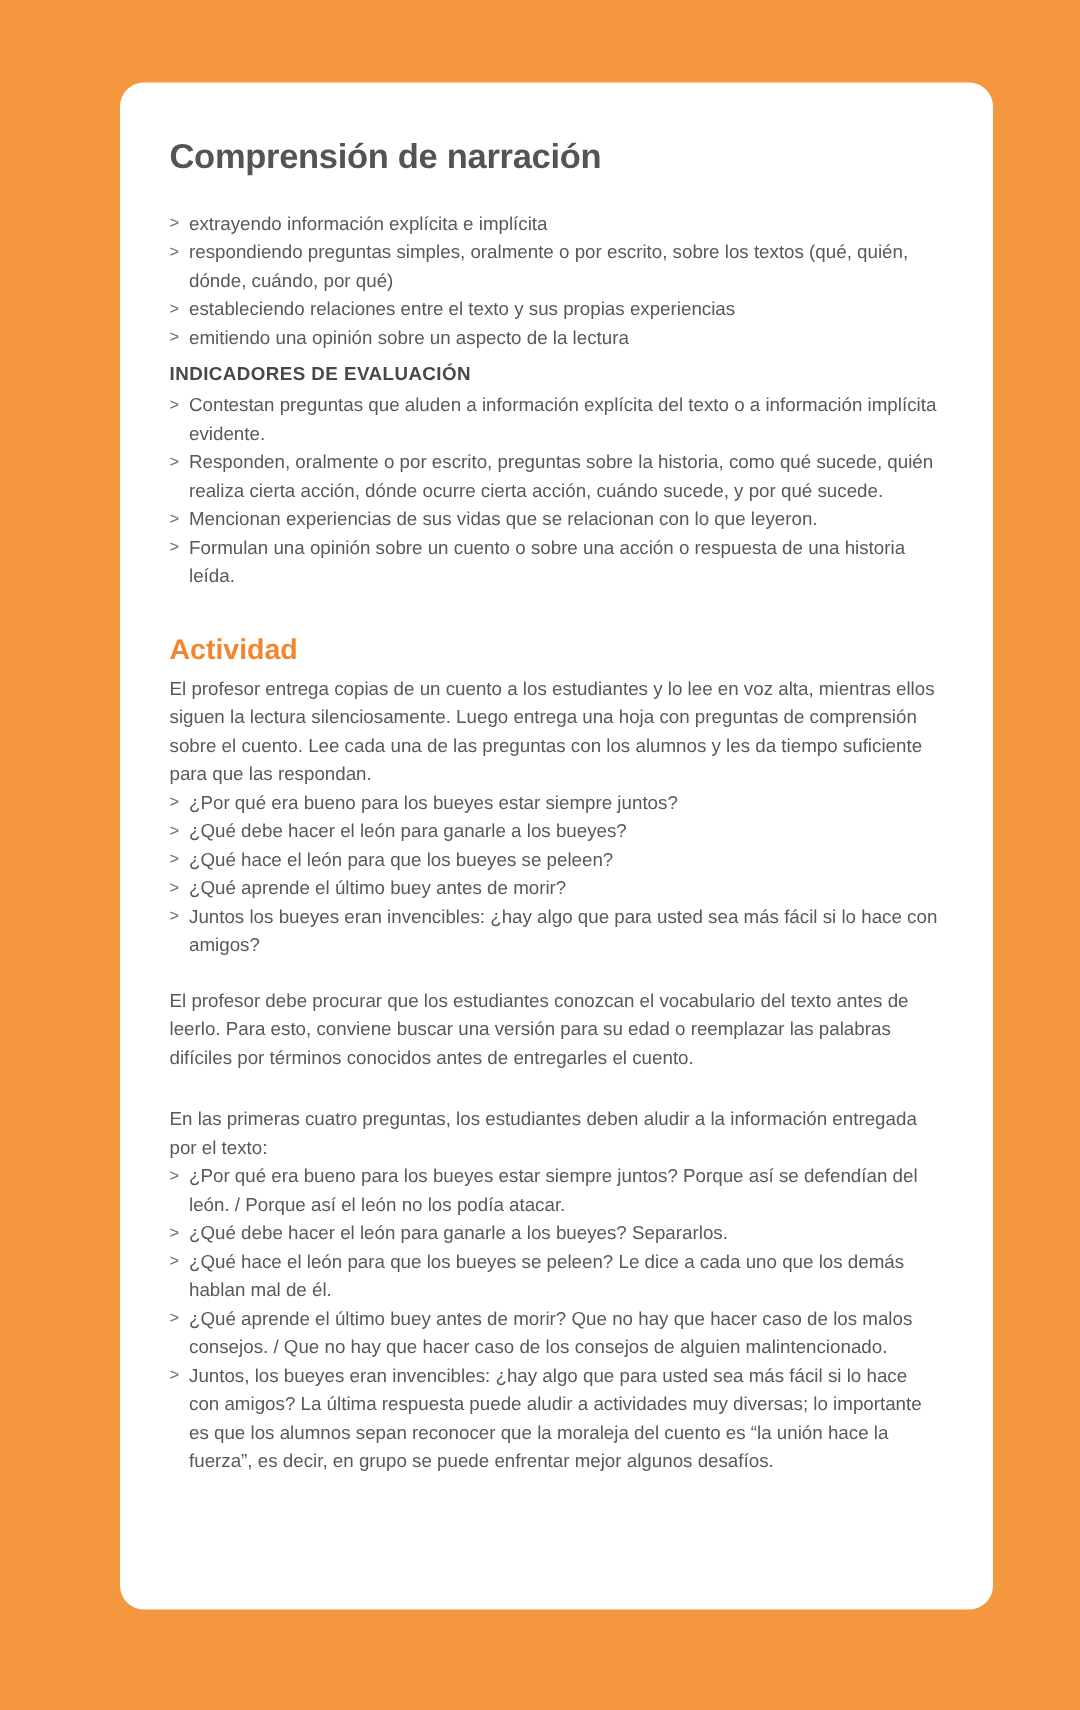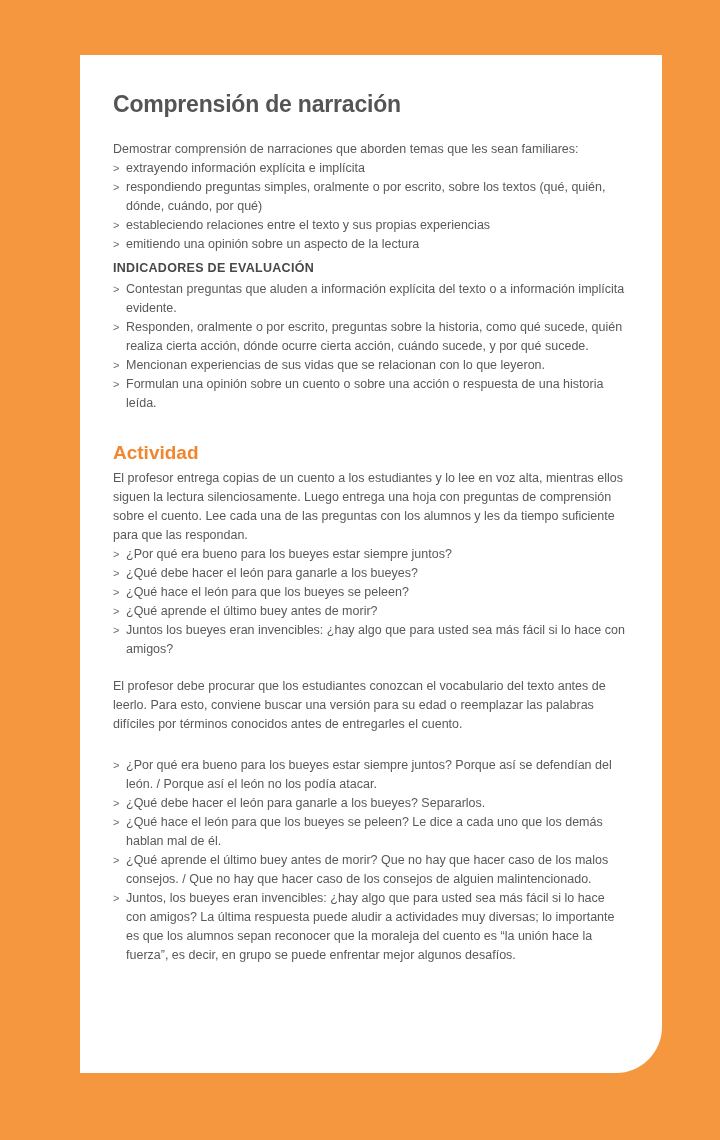--- a/index.html
+++ b/index.html
@@ -11,20 +11,21 @@
   }
   .card {
     position: absolute;
     left: 80px; top: 55px;
     width: 582px; height: 1018px;
     box-sizing: border-box;
     background: var(--card, #FFFFFF);
     border-bottom-right-radius: 46px;
     padding: 36px 36px 0 33px;
     overflow: hidden;
+    border-radius: 16px;
   }
   h1 {
     font-size: 23px; font-weight: 700;
     color: var(--heading-text, #545456);
     margin: 0 0 22px 0; letter-spacing: -0.2px;
   }
   h2 {
     font-size: 19px; font-weight: 700;
     color: var(--accent, #F0862F);
     margin: 0 0 5px 0;
@@ -54,21 +55,20 @@
   .italic { font-style: italic; }
 </style>
 </head>
 <body>
 
 <div class="card">
 
   <h1>Comprensión de narración</h1>
 
   <section>
-    <p>Demostrar comprensión de narraciones que aborden temas que les sean familiares:</p>
     <ul class="bullets">
 
         <li>
           <span class="marker">&gt;</span>
           <span class="item-text">extrayendo información explícita e implícita</span>
         </li>
 
         <li>
           <span class="marker">&gt;</span>
           <span class="item-text">respondiendo preguntas simples, oralmente o por escrito, sobre los textos (qué, quién, dónde, cuándo, por qué)</span>
@@ -139,20 +139,21 @@
 
         <li>
           <span class="marker">&gt;</span>
           <span class="item-text">Juntos los bueyes eran invencibles: ¿hay algo que para usted sea más fácil si lo hace con amigos?</span>
         </li>
       </ul>
     <p class="note">El profesor debe procurar que los estudiantes conozcan el vocabulario del texto antes de leerlo. Para esto, conviene buscar una versión para su edad o reemplazar las palabras difíciles por términos conocidos antes de entregarles el cuento.</p>
   </section>
 
   <section class="sec-criteria">
+    <p>En las primeras cuatro preguntas, los estudiantes deben aludir a la información entregada por el texto:</p>
     <ul class="bullets">
 
         <li>
           <span class="marker">&gt;</span>
           <span class="item-text">¿Por qué era bueno para los bueyes estar siempre juntos? Porque así se defendían del león. / Porque así el león no los podía atacar.</span>
         </li>
 
         <li>
           <span class="marker">&gt;</span>
           <span class="item-text">¿Qué debe hacer el león para ganarle a los bueyes? Separarlos.</span>

